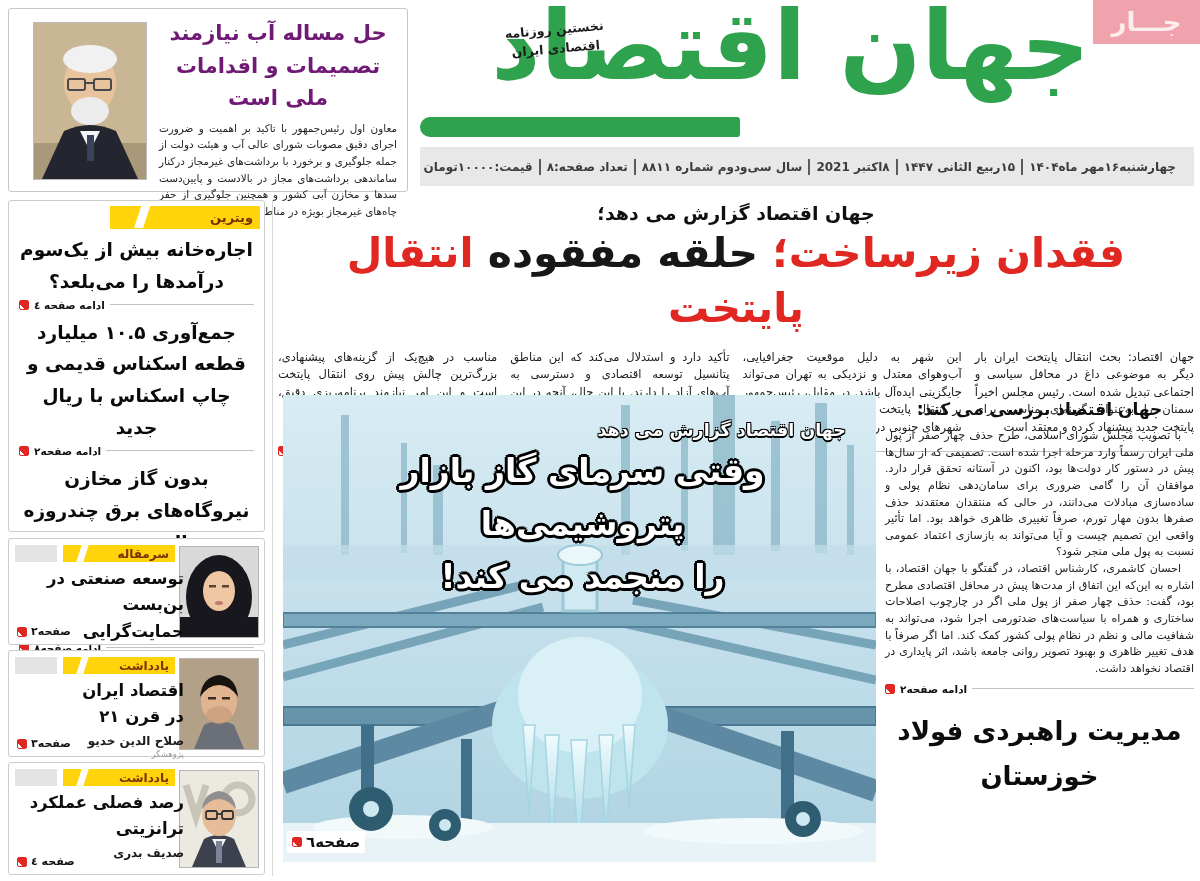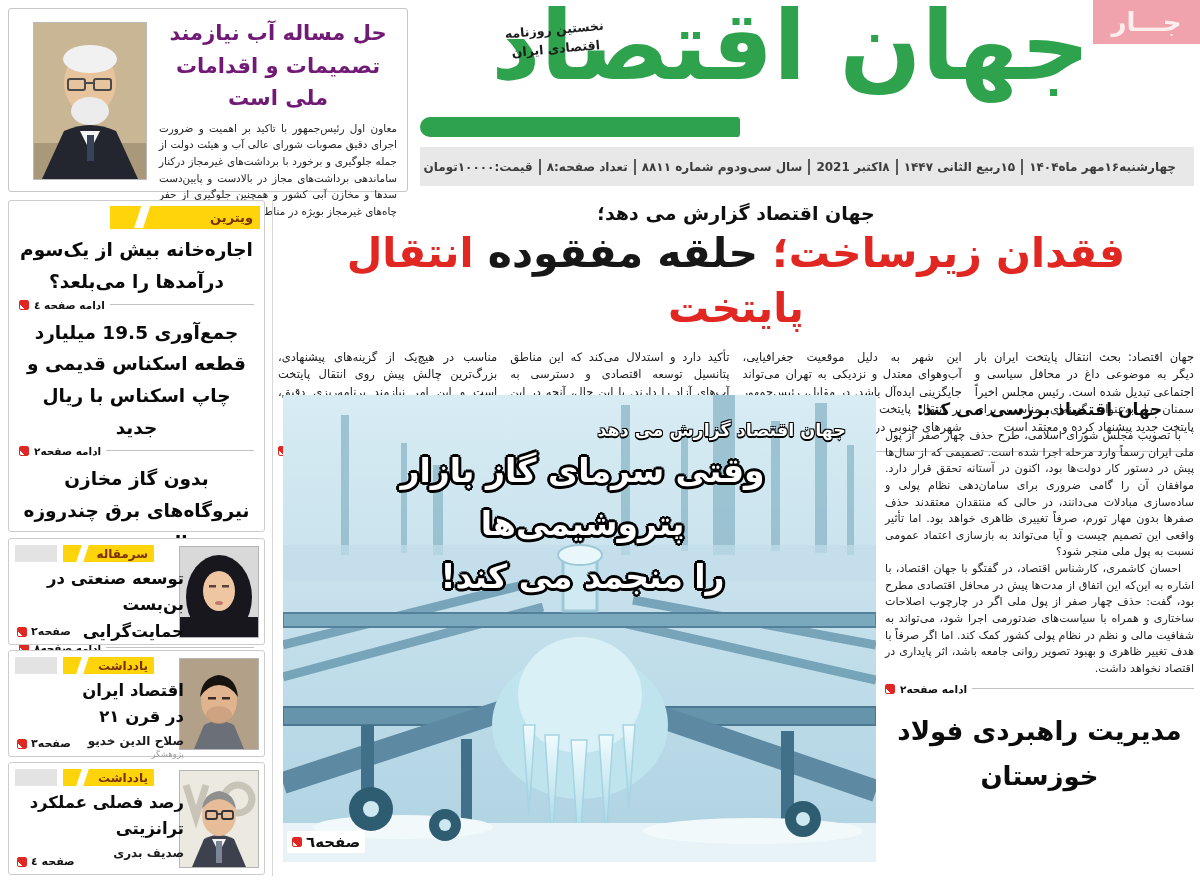--- a/index.html
+++ b/index.html
@@ -95,21 +95,21 @@
   .v-title { text-align:center; font-size:18.5px; font-weight:bold; color:#0a0a0a; line-height:1.72; margin-top:6px; }
   .v-more { margin-top:1px; }
 
   
   .op-box {
     left:8px; width:257px; border:1px solid #cccccc; border-radius:3px; background:#fff;
   }
   .op-photo { position:absolute; right:5px; top:7px; width:80px; border:1px solid #b5b5b5; background:#ddd; }
   .op-gray { position:absolute; left:6px; top:6px; width:42px; height:17px; background:#e3e3e3; }
   .op-label {
-    position:absolute; left:54px; top:6px; width:91px; height:17px; background:#ffd40a;
+    position:absolute; left:54px; top:6px; width:112px; height:17px; background:#ffd40a;
     font-size:12px; font-weight:bold; color:#7a3000;
     display:flex; align-items:center; justify-content:flex-start; padding-right:6px;
   }
   .op-label::after {
     content:""; position:absolute; left:16px; top:-2px; width:7px; height:21px;
     background:#ffffff; transform:skewX(-18deg);
   }
   .op-text { position:absolute; right:80px; left:10px; top:27px; text-align:right; }
   .op-title { font-size:16.5px; font-weight:bold; color:#0c0c0c; line-height:1.6; }
   .op-author { margin-top:3px; font-size:12px; font-weight:bold; color:#1c1c1c; }
@@ -228,21 +228,21 @@
     </div>
     <div class="v-item">
       <div class="v-title">اجاره‌خانه بیش از یک‌سوم درآمدها را می‌بلعد؟</div>
       <div class="more-row v-more">
         <span class="ci"></span>
         <span class="more-label">ادامه صفحه ٤</span>
         <span class="rule-line"></span>
       </div>
     </div>
     <div class="v-item">
-      <div class="v-title">جمع‌آوری 19.5 میلیارد قطعه اسکناس قدیمی و چاپ اسکناس با ریال جدید</div>
+      <div class="v-title">جمع‌آوری ۱۰.۵ میلیارد قطعه اسکناس قدیمی و چاپ اسکناس با ریال جدید</div>
       <div class="more-row v-more">
         <span class="ci"></span>
         <span class="more-label">ادامه صفحه۲</span>
         <span class="rule-line"></span>
       </div>
     </div>
     <div class="v-item">
       <div class="v-title">بدون گاز مخازن نیروگاه‌های برق چندروزه خالی می‌شوند</div>
       <div class="more-row v-more">
         <span class="ci"></span>

